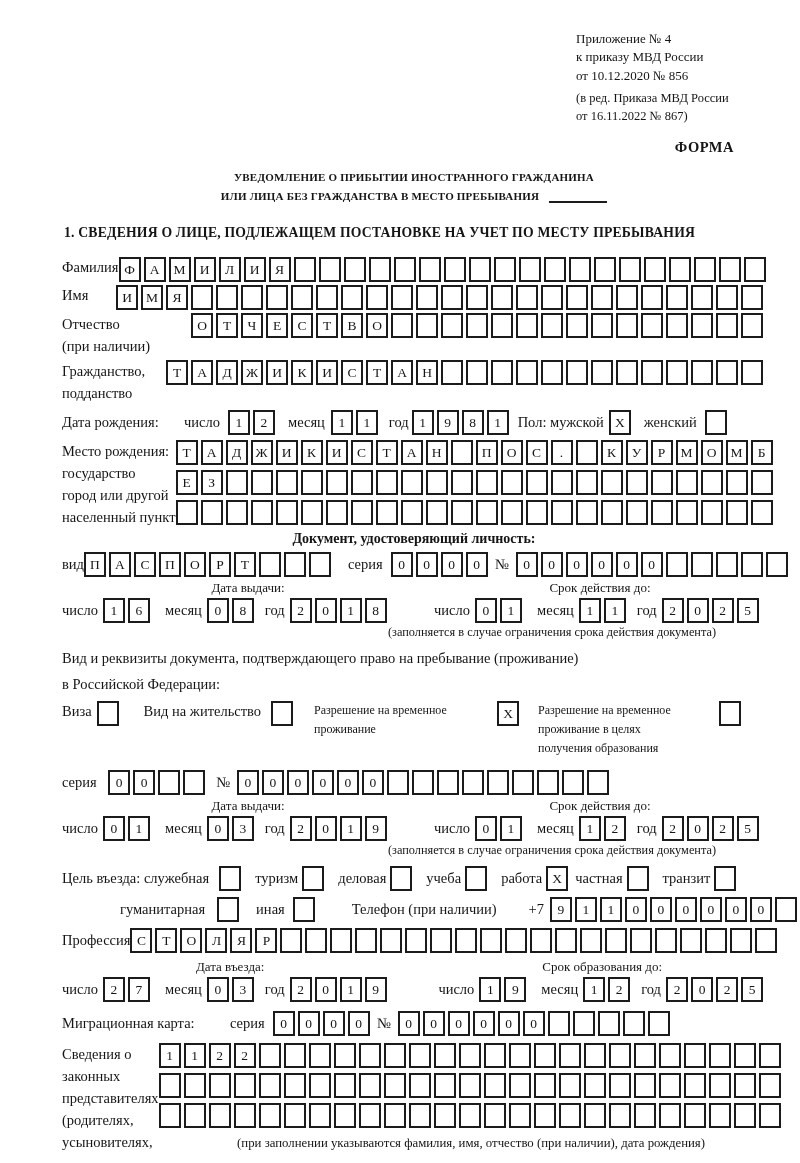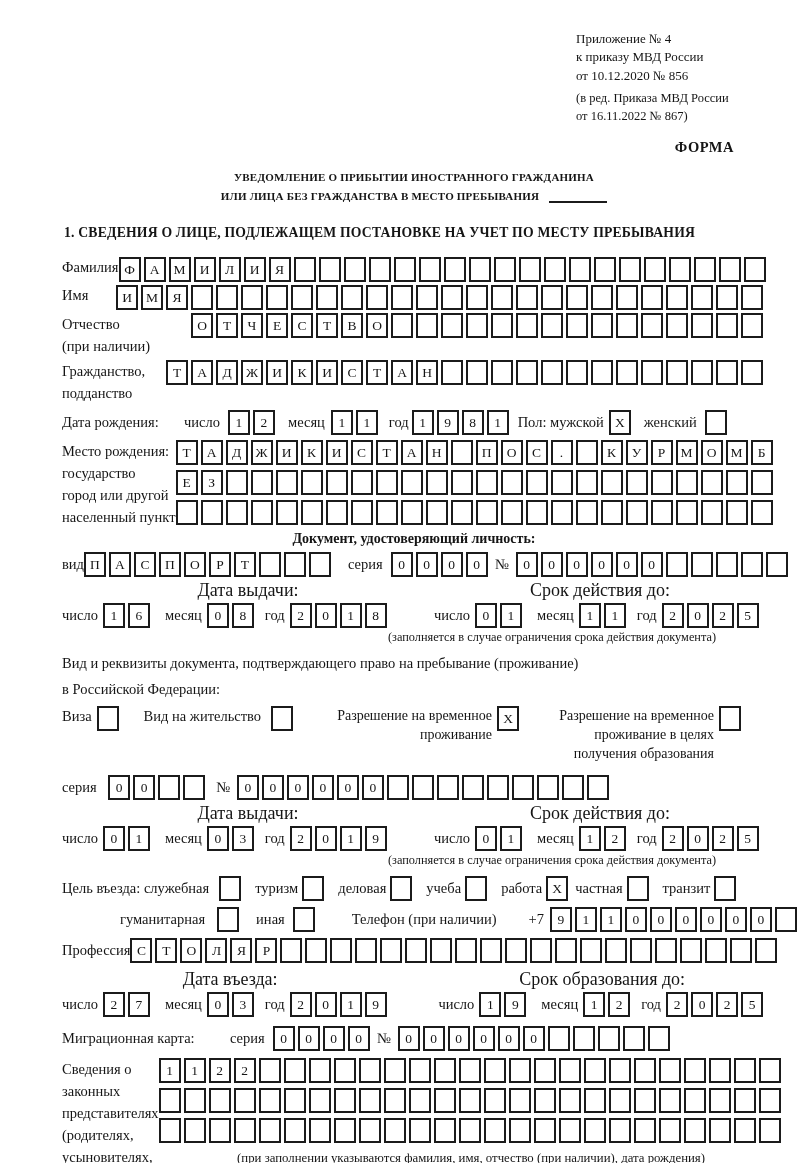--- a/index.html
+++ b/index.html
@@ -40,27 +40,27 @@
   .w-otch{width:156px;}
   .w-grazh{width:118px;}
   .w-mesto{width:138px;}
   .w-reps{width:113px;}
   .stack .line{font-size:14.5px;line-height:22px;white-space:nowrap;}
   .vrow{margin-bottom:5px;}
   
   .datepair{display:flex;margin-top:2px;}
   .dg-left{width:372px;}
   .dg-right{flex:1;}
-  .dhead{text-align:center;font-size:18px;margin-bottom:2px;}
+  .dhead{text-align:center;font-size:13px;margin-bottom:2px;}
   .dline{display:flex;align-items:center;}
   .dline .lbl{margin-right:5px;}
   .dline .gap{margin-left:12px;}
   .footnote{text-align:right;padding-right:50px;font-size:12.3px;margin:2px 0 8px;}
   .chk{margin-left:5px;}
-  .optlbl{text-align:right;font-size:14px;line-height:19px;}
+  .optlbl{text-align:left;font-size:12px;line-height:19px;}
   .opts{display:flex;align-items:flex-start;margin:6px 0 12px;}
   .purp{display:flex;align-items:center;margin-bottom:6px;}
   .purp .lbl{margin-right:4px;}
   .purp .sp{margin-left:11px;}
   .center-note{font-size:12.8px;margin-top:8px;}
 </style>
 </head>
 <body>
 
 <div class="page">

